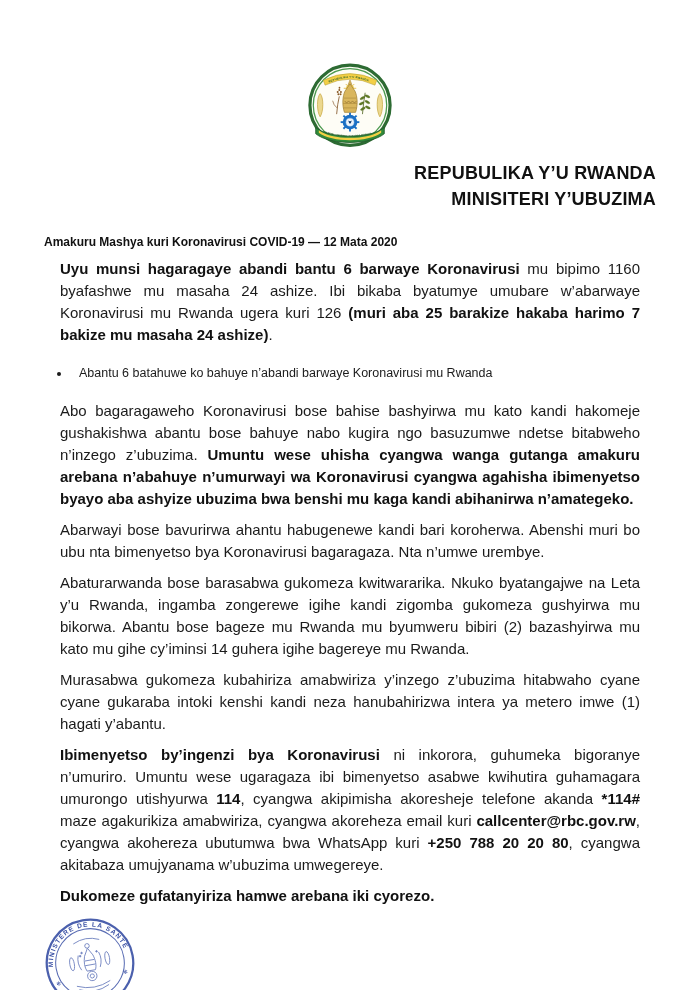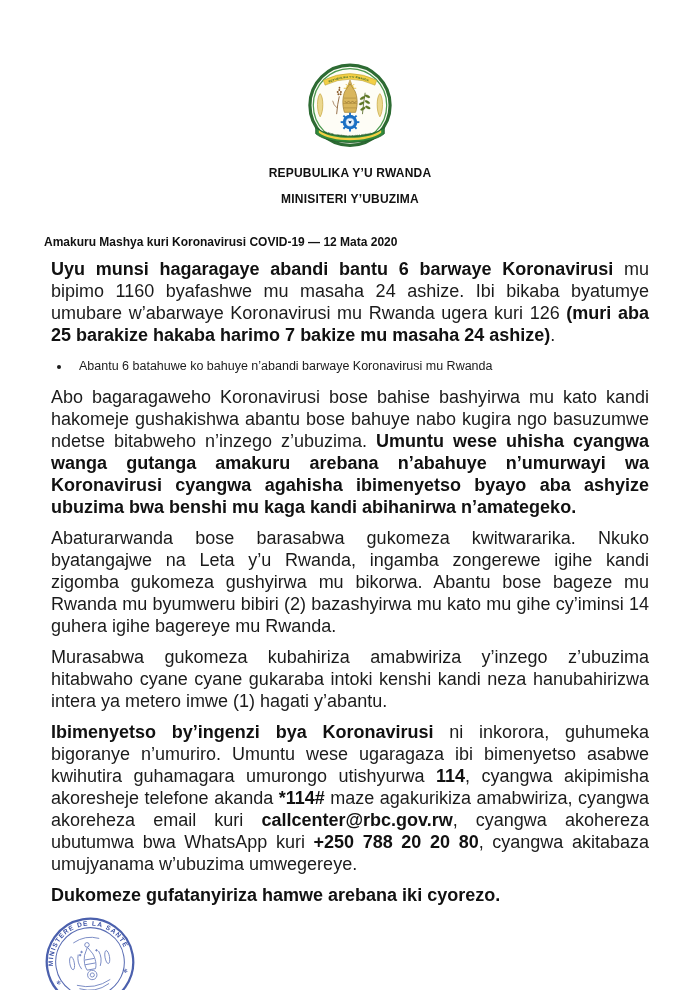--- a/index.html
+++ b/index.html
@@ -3,26 +3,26 @@
 <meta charset="utf-8">
 <style>
   html,body{margin:0;padding:0;}
   body{
     width:700px;height:990px;background:#ffffff;
     font-family:"Liberation Sans","DejaVu Sans",sans-serif;
     color:#1b1b1b;overflow:hidden;
   }
   .page{padding:0 44px;}
   .emblem-wrap{display:flex;justify-content:center;padding-top:59px;}
-  .gov-line{text-align:center;font-weight:bold;color:#111;font-size:12px;line-height:26px;letter-spacing:0.2px;}
+  .gov-line{text-align:right;font-weight:bold;color:#111;font-size:18px;line-height:26px;letter-spacing:0.2px;}
   .gov-line.first{margin-top:5px;}
   .doc-title{font-weight:bold;font-size:12px;color:#111;margin:23px 0 2px 0;}
-  .doc-body p.para{font-size:18px;line-height:22px;text-align:justify;margin:9px 7px;color:#1b1b1b;}
+  .doc-body p.para{font-size:15px;line-height:22px;text-align:justify;margin:9px 16px;color:#1b1b1b;}
   .doc-body b{color:#111;}
-  .bullet-list{margin:9px 0;padding-left:27px;list-style:disc;}
+  .bullet-list{margin:16px 0;padding-left:27px;list-style:disc;}
   .bullet-list li{font-size:12.5px;line-height:22px;padding-left:8px;}
   .stamp-wrap{margin-top:5px;margin-left:-1px;width:94px;height:94px;}
   .stamp-rot{transform:rotate(-10deg);transform-origin:50% 50%;}
   .footer-ministry{font-weight:bold;font-size:15px;color:#111;margin-top:1px;letter-spacing:0.2px;}
 </style>
 </head>
 <body>
 
 <div class="page">
 
@@ -112,20 +112,21 @@
   <div class="gov-line">MINISITERI Y’UBUZIMA</div>
 
   <div class="doc-title">Amakuru Mashya kuri Koronavirusi COVID-19 — 12 Mata 2020</div>
 
   <div class="doc-body">
       <p class="para"><b>Uyu munsi hagaragaye abandi bantu 6 barwaye Koronavirusi</b><span> mu bipimo 1160 byafashwe mu masaha 24 ashize. Ibi bikaba byatumye umubare w’abarwaye Koronavirusi mu Rwanda ugera kuri 126 </span><b>(muri aba 25 barakize hakaba harimo 7 bakize mu masaha 24 ashize)</b><span>.</span></p>
       <ul class="bullet-list">
         <li><span>Abantu 6 batahuwe ko bahuye n’abandi barwaye Koronavirusi mu Rwanda</span></li>
       </ul>
       <p class="para"><span>Abo bagaragaweho Koronavirusi bose bahise bashyirwa mu kato kandi hakomeje gushakishwa abantu bose bahuye nabo kugira ngo basuzumwe ndetse bitabweho n’inzego z’ubuzima. </span><b>Umuntu wese uhisha cyangwa wanga gutanga amakuru arebana n’abahuye n’umurwayi wa Koronavirusi cyangwa agahisha ibimenyetso byayo aba ashyize ubuzima bwa benshi mu kaga kandi abihanirwa n’amategeko.</b></p>
+      <p class="para"><span>Abarwayi bose bavurirwa ahantu habugenewe kandi bari koroherwa. Abenshi muri bo ubu nta bimenyetso bya Koronavirusi bagaragaza. Nta n’umwe urembye.</span></p>
       <p class="para"><span>Abaturarwanda bose barasabwa gukomeza kwitwararika. Nkuko byatangajwe na Leta y’u Rwanda, ingamba zongerewe igihe kandi zigomba gukomeza gushyirwa mu bikorwa. Abantu bose bageze mu Rwanda mu byumweru bibiri (2) bazashyirwa mu kato mu gihe cy’iminsi 14 guhera igihe bagereye mu Rwanda.</span></p>
       <p class="para"><span>Murasabwa gukomeza kubahiriza amabwiriza y’inzego z’ubuzima hitabwaho cyane cyane gukaraba intoki kenshi kandi neza hanubahirizwa intera ya metero imwe (1) hagati y’abantu.</span></p>
       <p class="para"><b>Ibimenyetso by’ingenzi bya Koronavirusi</b><span> ni inkorora, guhumeka bigoranye n’umuriro. Umuntu wese ugaragaza ibi bimenyetso asabwe kwihutira guhamagara umurongo utishyurwa </span><b>114</b><span>, cyangwa akipimisha akoresheje telefone akanda </span><b>*114#</b><span> maze agakurikiza amabwiriza, cyangwa akoreheza email kuri </span><b>callcenter@rbc.gov.rw</b><span>, cyangwa akohereza ubutumwa bwa WhatsApp kuri </span><b>+250 788 20 20 80</b><span>, cyangwa akitabaza umujyanama w’ubuzima umwegereye.</span></p>
       <p class="para"><b>Dukomeze gufatanyiriza hamwe arebana iki cyorezo.</b></p>
     </div>
 
   <div class="stamp-wrap">
     <svg viewBox="0 0 100 100" width="94" height="94" class="stamp-rot" aria-hidden="true">
       <g fill="none" stroke="#3c52a6">
         <circle cx="50" cy="50" r="46" stroke-width="2.4" opacity="0.92"></circle>

